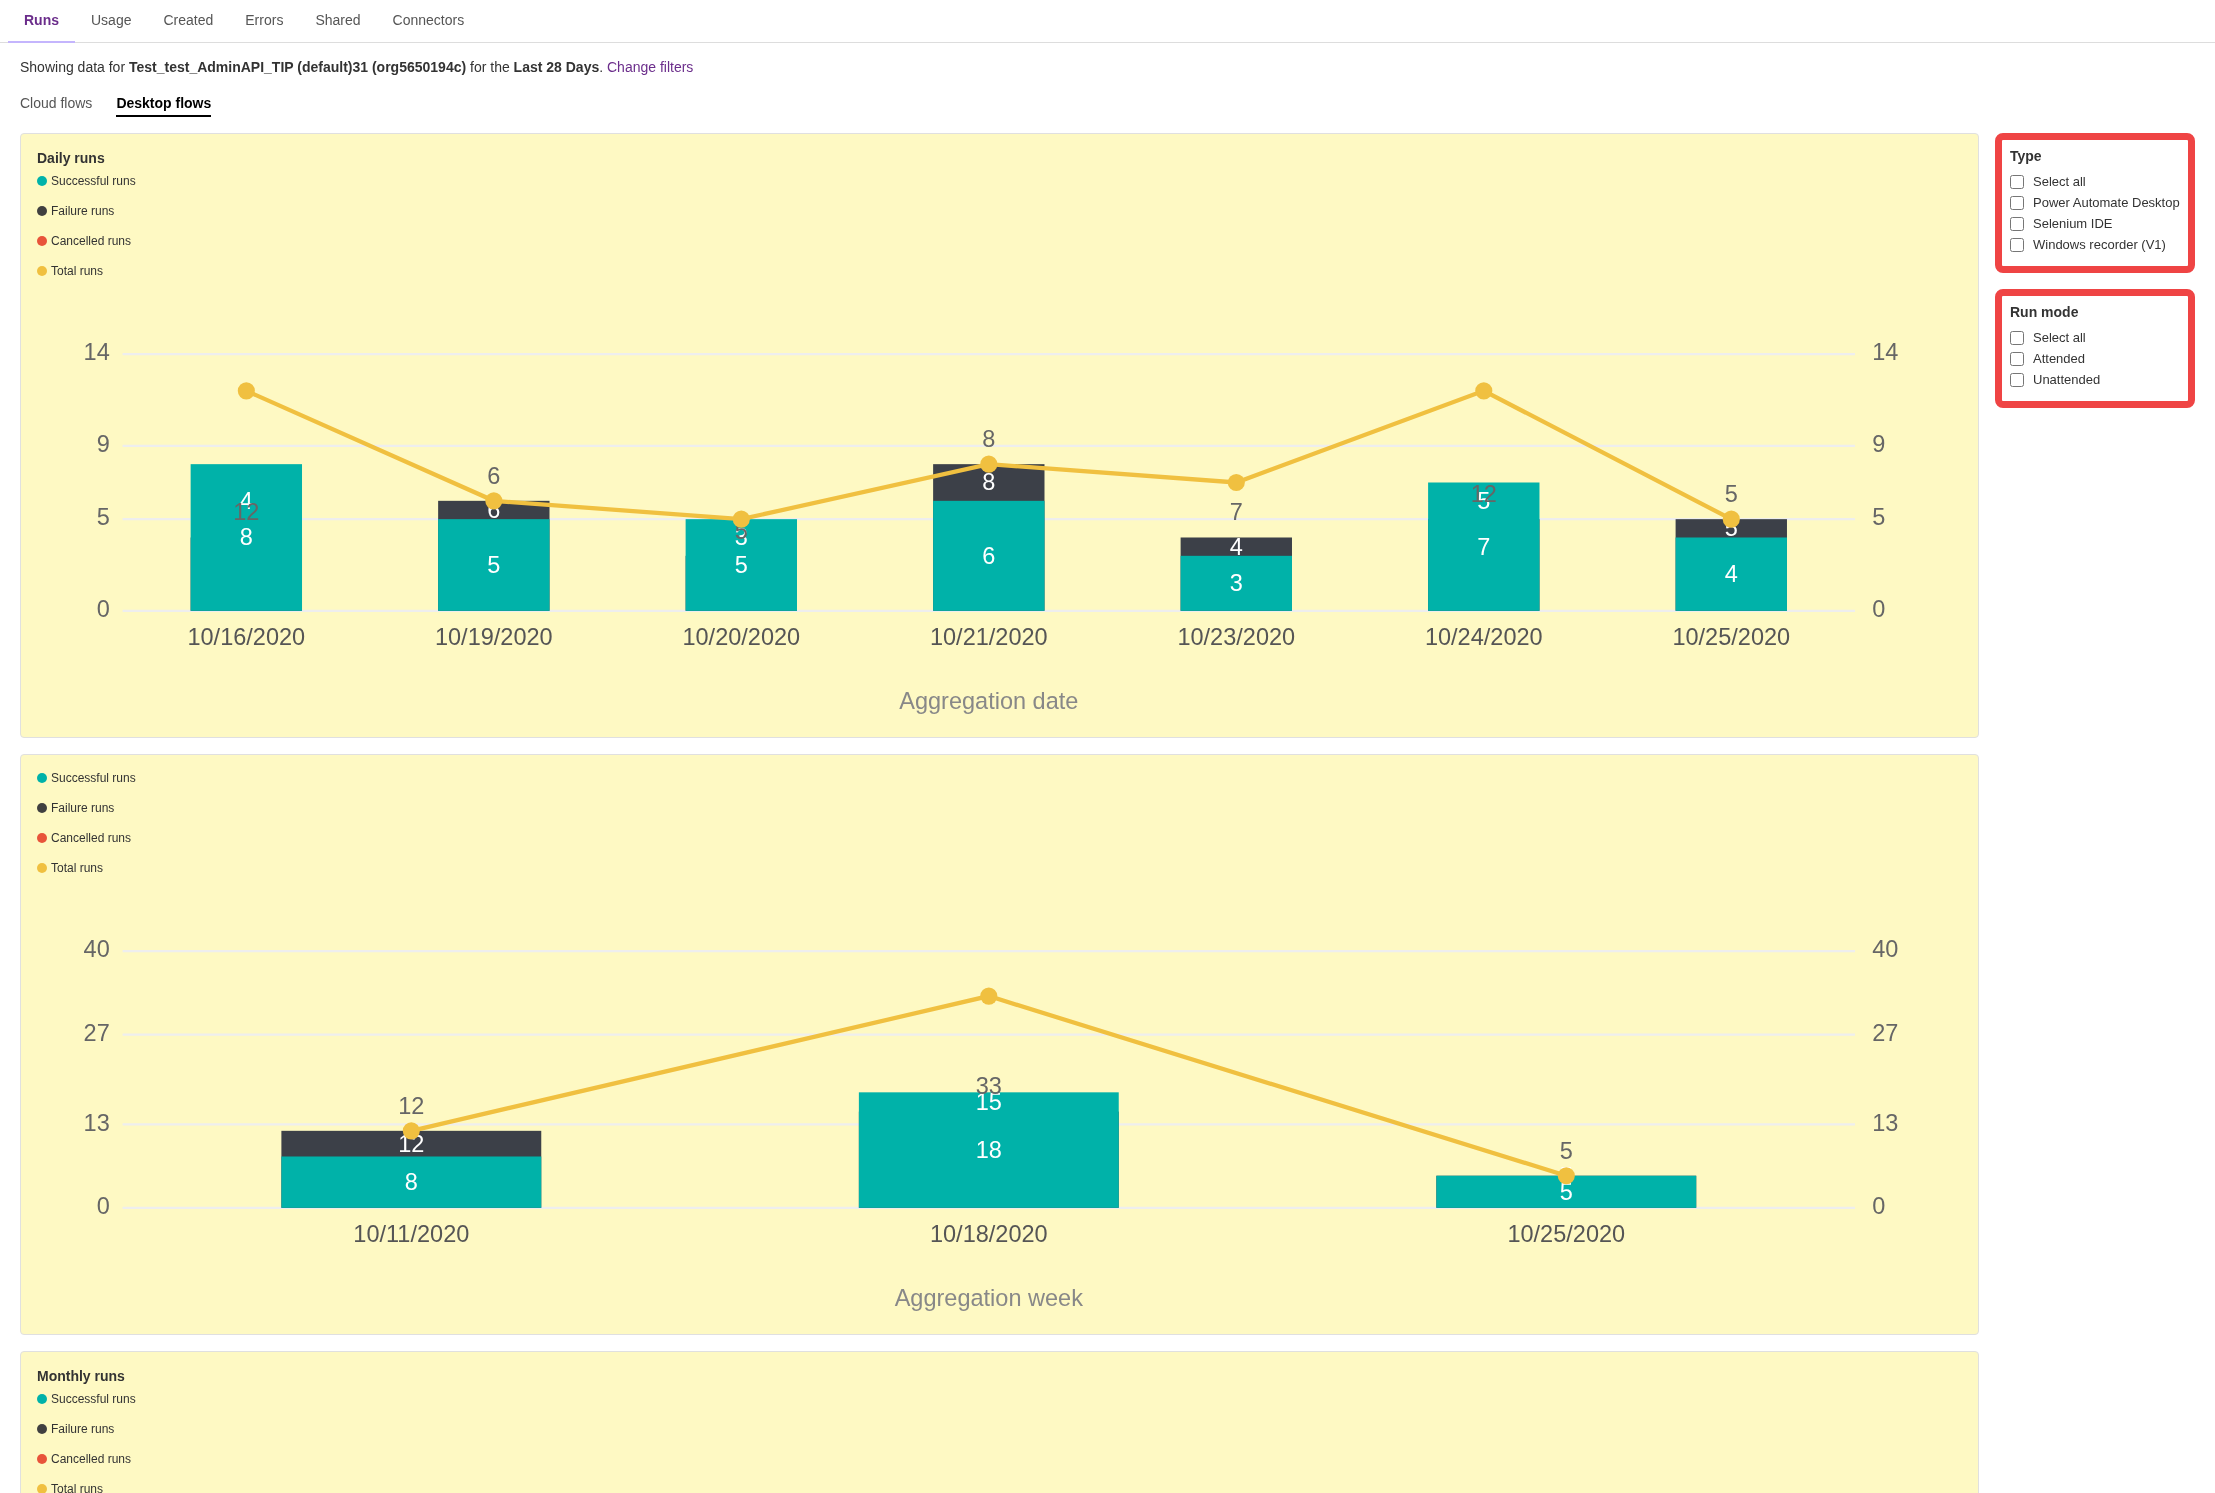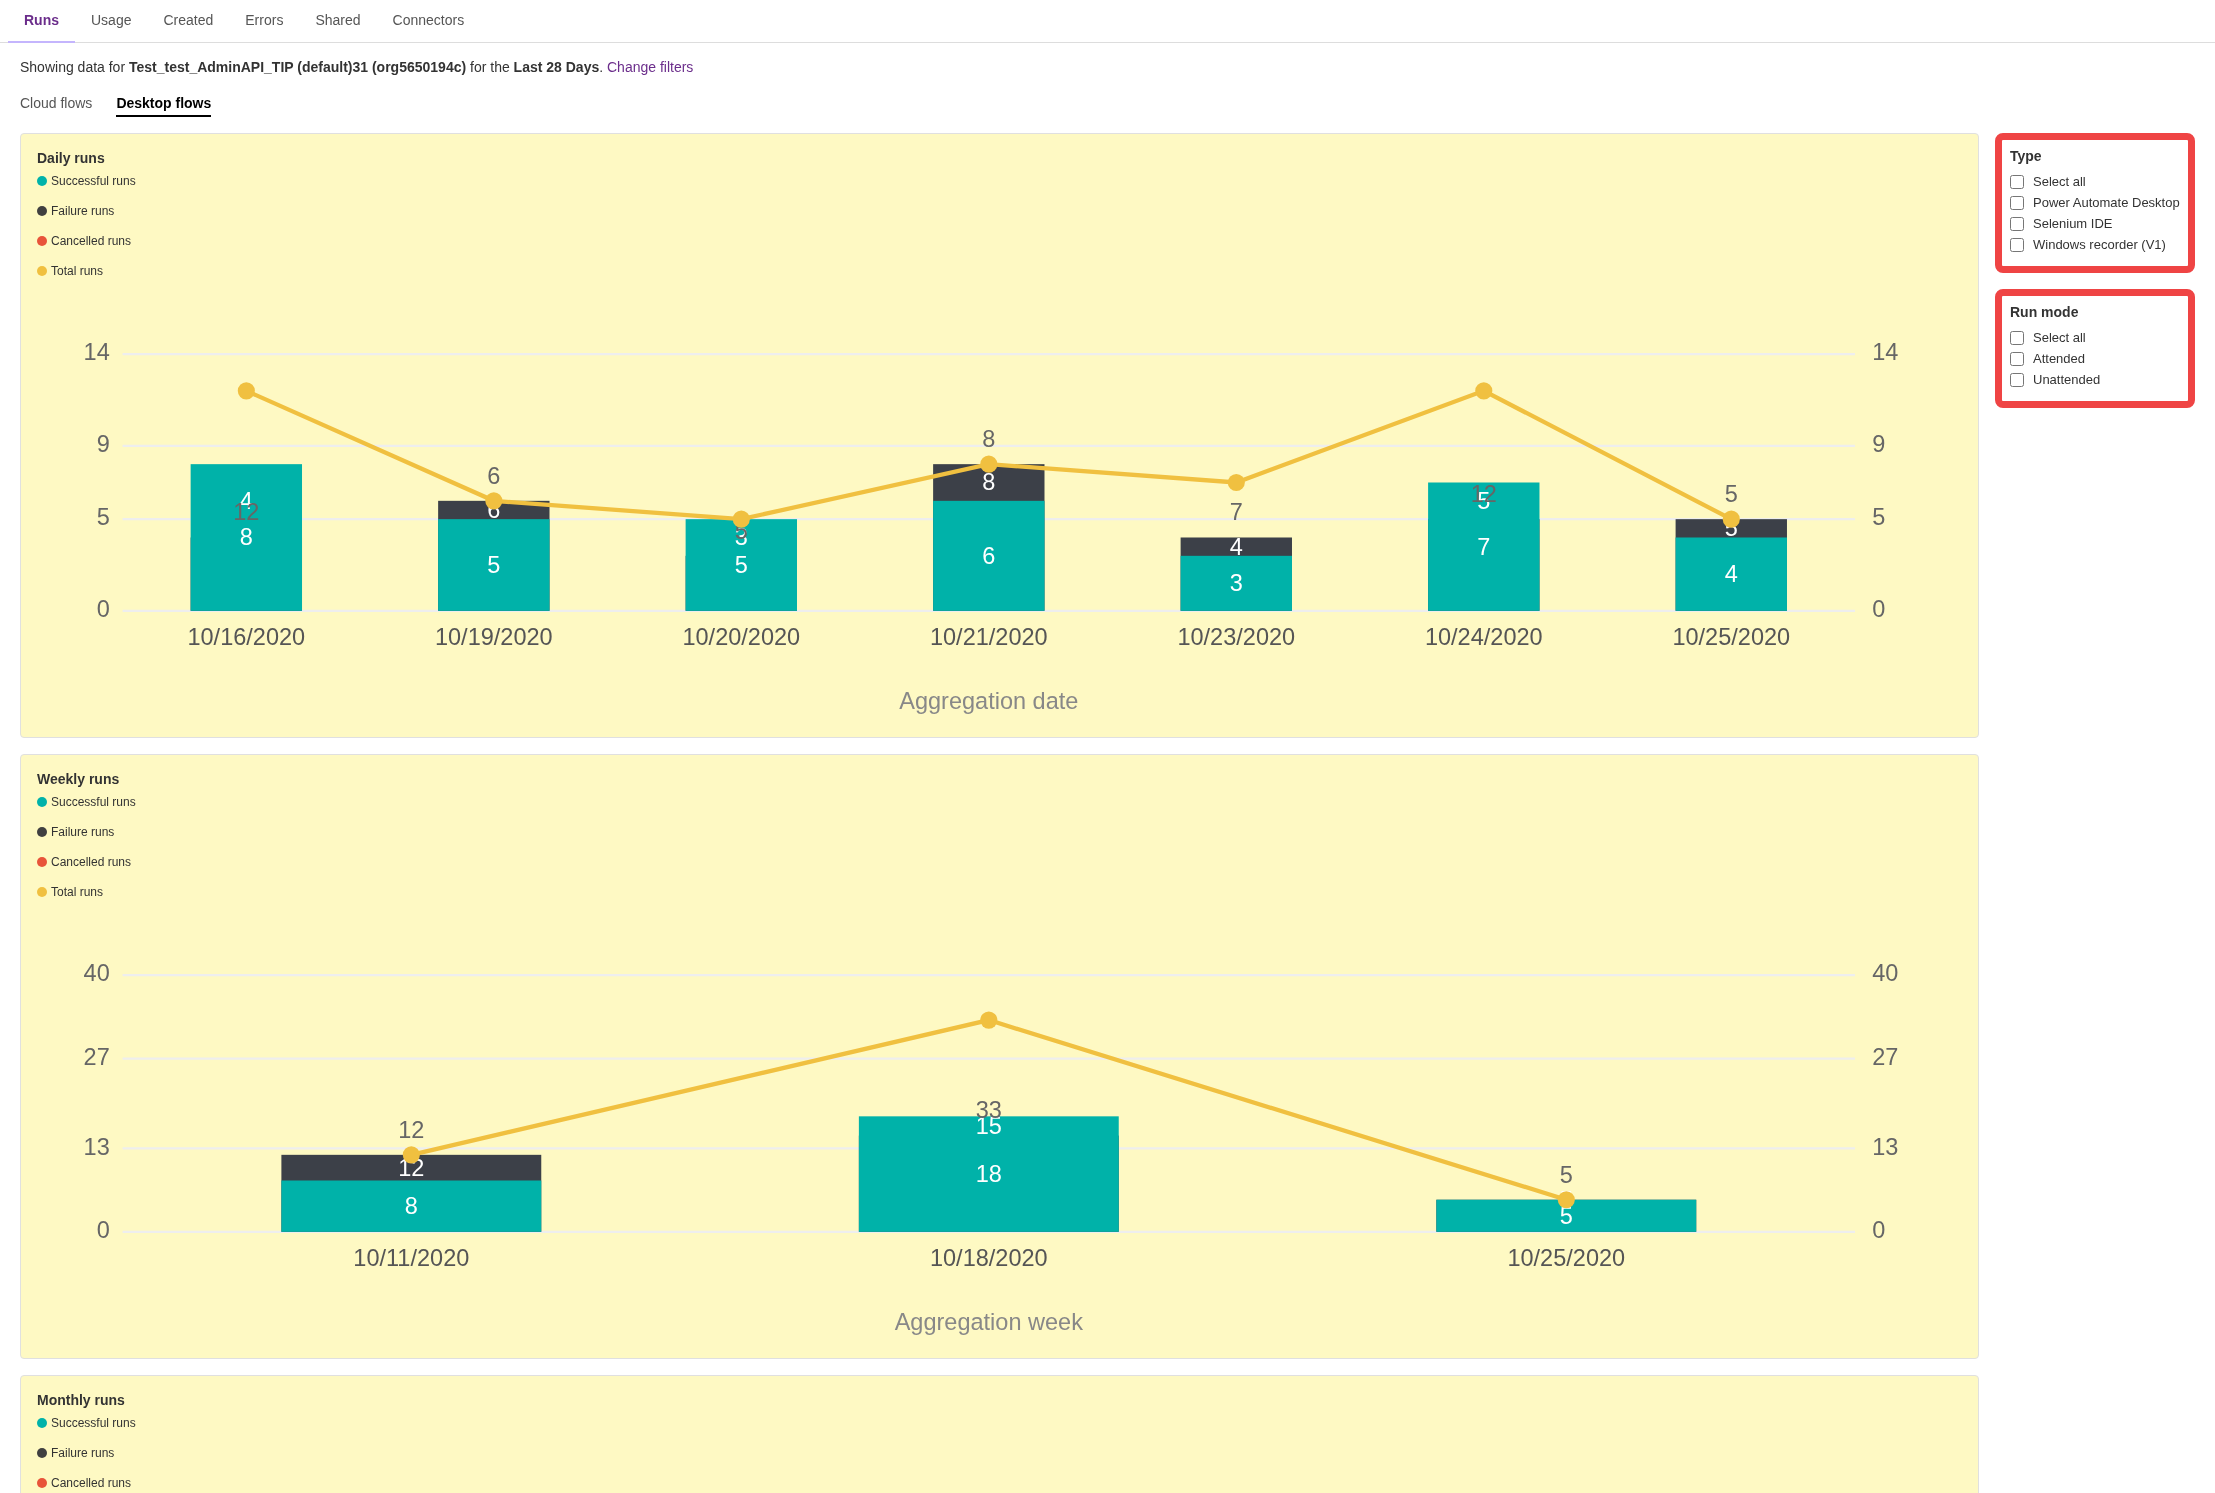--- a/index.html
+++ b/index.html
@@ -170,21 +170,20 @@
               <circle cx="444.99999999999994" cy="81.42857142857143" r="4" fill="#f0c040"></circle>
               <circle cx="560.7142857142857" cy="90" r="4" fill="#f0c040"></circle>
               <circle cx="676.4285714285714" cy="47.14285714285715" r="4" fill="#f0c040"></circle>
               <circle cx="792.1428571428571" cy="107.14285714285714" r="4" fill="#f0c040"></circle>
               <text x="445" y="196" text-anchor="middle" class="aggregation-label">Aggregation date</text>
             </svg>
         </div>
       </div>
 
       <div class="chart-card">
-        <div class="chart-title">Weekly runs</div>
         <div class="legend" id="weekly-legend">
             <div class="legend-item">
               <span class="legend-dot" style="background:#00b2a9"></span>
               <span>Successful runs</span>
             </div>
             <div class="legend-item">
               <span class="legend-dot" style="background:#404040"></span>
               <span>Failure runs</span>
             </div>
             <div class="legend-item">

